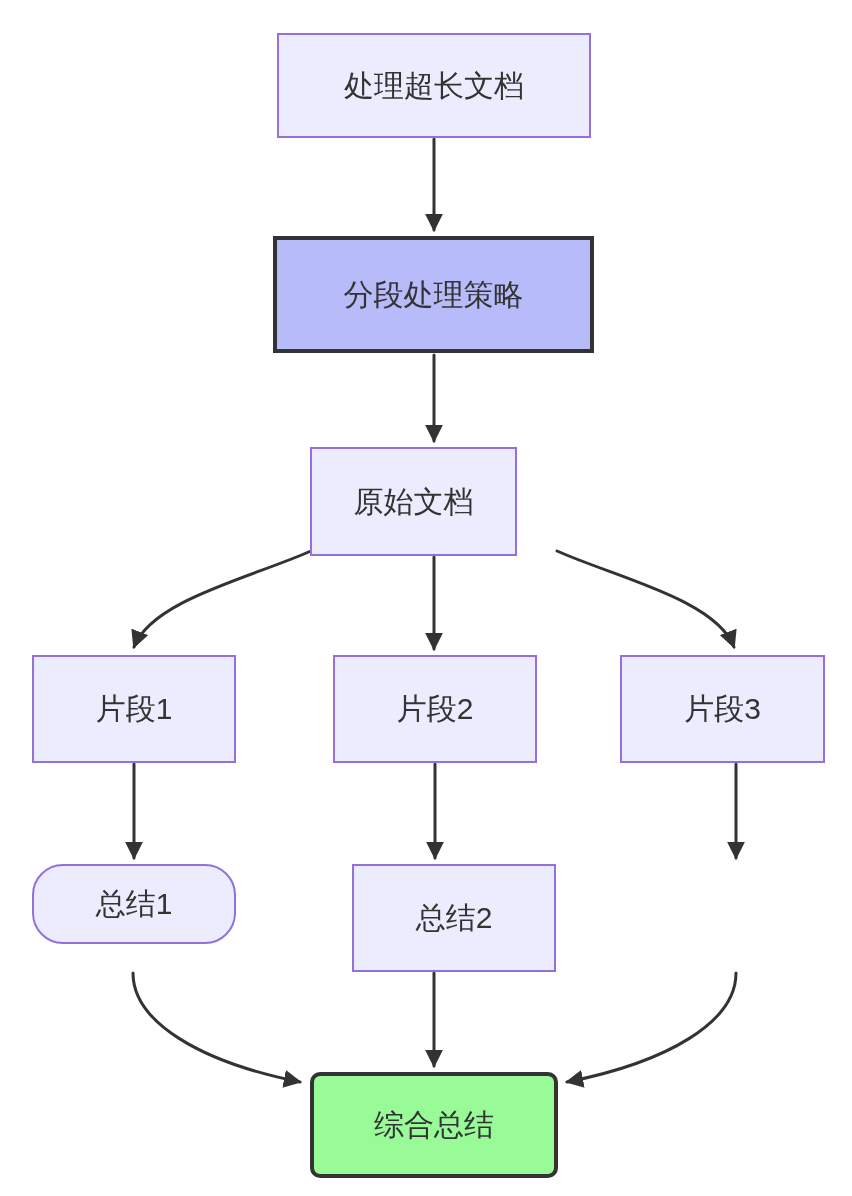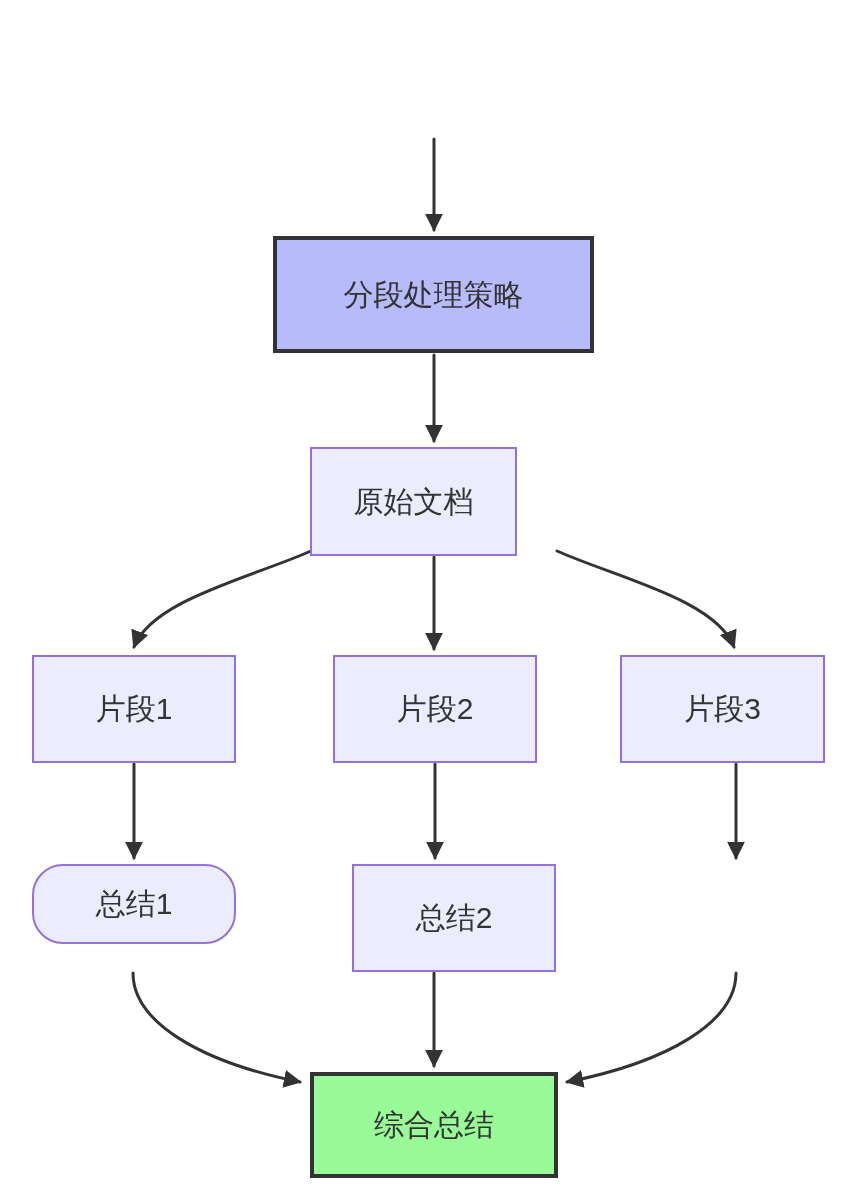--- a/index.html
+++ b/index.html
@@ -46,21 +46,21 @@
   }
   #n-start    { left: 277px; top: 33px;   width: 314px; height: 105px; }
   #n-strategy { left: 273px; top: 236px;  width: 321px; height: 117px; text-align: center; }
   #n-source   { left: 310px; top: 447px;  width: 207px; height: 109px; }
   #n-frag1    { left: 32px;  top: 655px;  width: 204px; height: 108px; }
   #n-frag2    { left: 333px; top: 655px;  width: 204px; height: 108px; }
   #n-frag3    { left: 620px; top: 655px;  width: 205px; height: 108px; }
   #n-sum1     { left: 32px;  top: 864px;  width: 204px; height: 80px; border-radius: 31px; }
   #n-sum2     { left: 352px; top: 864px;  width: 204px; height: 108px; }
   #n-sum3     { left: 634px; top: 864px;  width: 205px; height: 108px; }
-  #n-final    { left: 310px; top: 1072px; width: 248px; height: 106px; }
+  #n-final    { left: 310px; top: 1072px; width: 248px; height: 106px; border-radius: 10px; }
 </style>
 </head>
 <body>
 
 <div class="canvas">
 
   <svg class="edges" width="852" height="1196" viewBox="0 0 852 1196" fill="none" xmlns="http://www.w3.org/2000/svg">
     <defs>
       <marker id="arrow" viewBox="0 0 10 10" refX="9" refY="5" markerWidth="6" markerHeight="6" orient="auto-start-reverse">
         <path d="M0,0 L10,5 L0,10 Z" fill="#333333"></path>
@@ -74,20 +74,23 @@
       <path d="M557,551 C618,578 716,600 734,647" marker-end="url(#arrow)"></path>
       <path d="M134,764 V858" marker-end="url(#arrow)"></path>
       <path d="M435,764 V858" marker-end="url(#arrow)"></path>
       <path d="M736,764 V858" marker-end="url(#arrow)"></path>
       <path d="M133,973 C133,1022 200,1062 300,1082" marker-end="url(#arrow)"></path>
       <path d="M434,973 V1066" marker-end="url(#arrow)"></path>
       <path d="M736,973 C736,1022 668,1062 567,1082" marker-end="url(#arrow)"></path>
     </g>
   </svg>
 
+  <div class="node" id="n-start">
+    <span>处理超长文档</span>
+  </div>
 
   <div class="node highlight" id="n-strategy">
     <span>分段处理策略</span>
   </div>
 
   <div class="node" id="n-source">
     <span>原始文档</span>
   </div>
 
   <div class="node" id="n-frag1">

